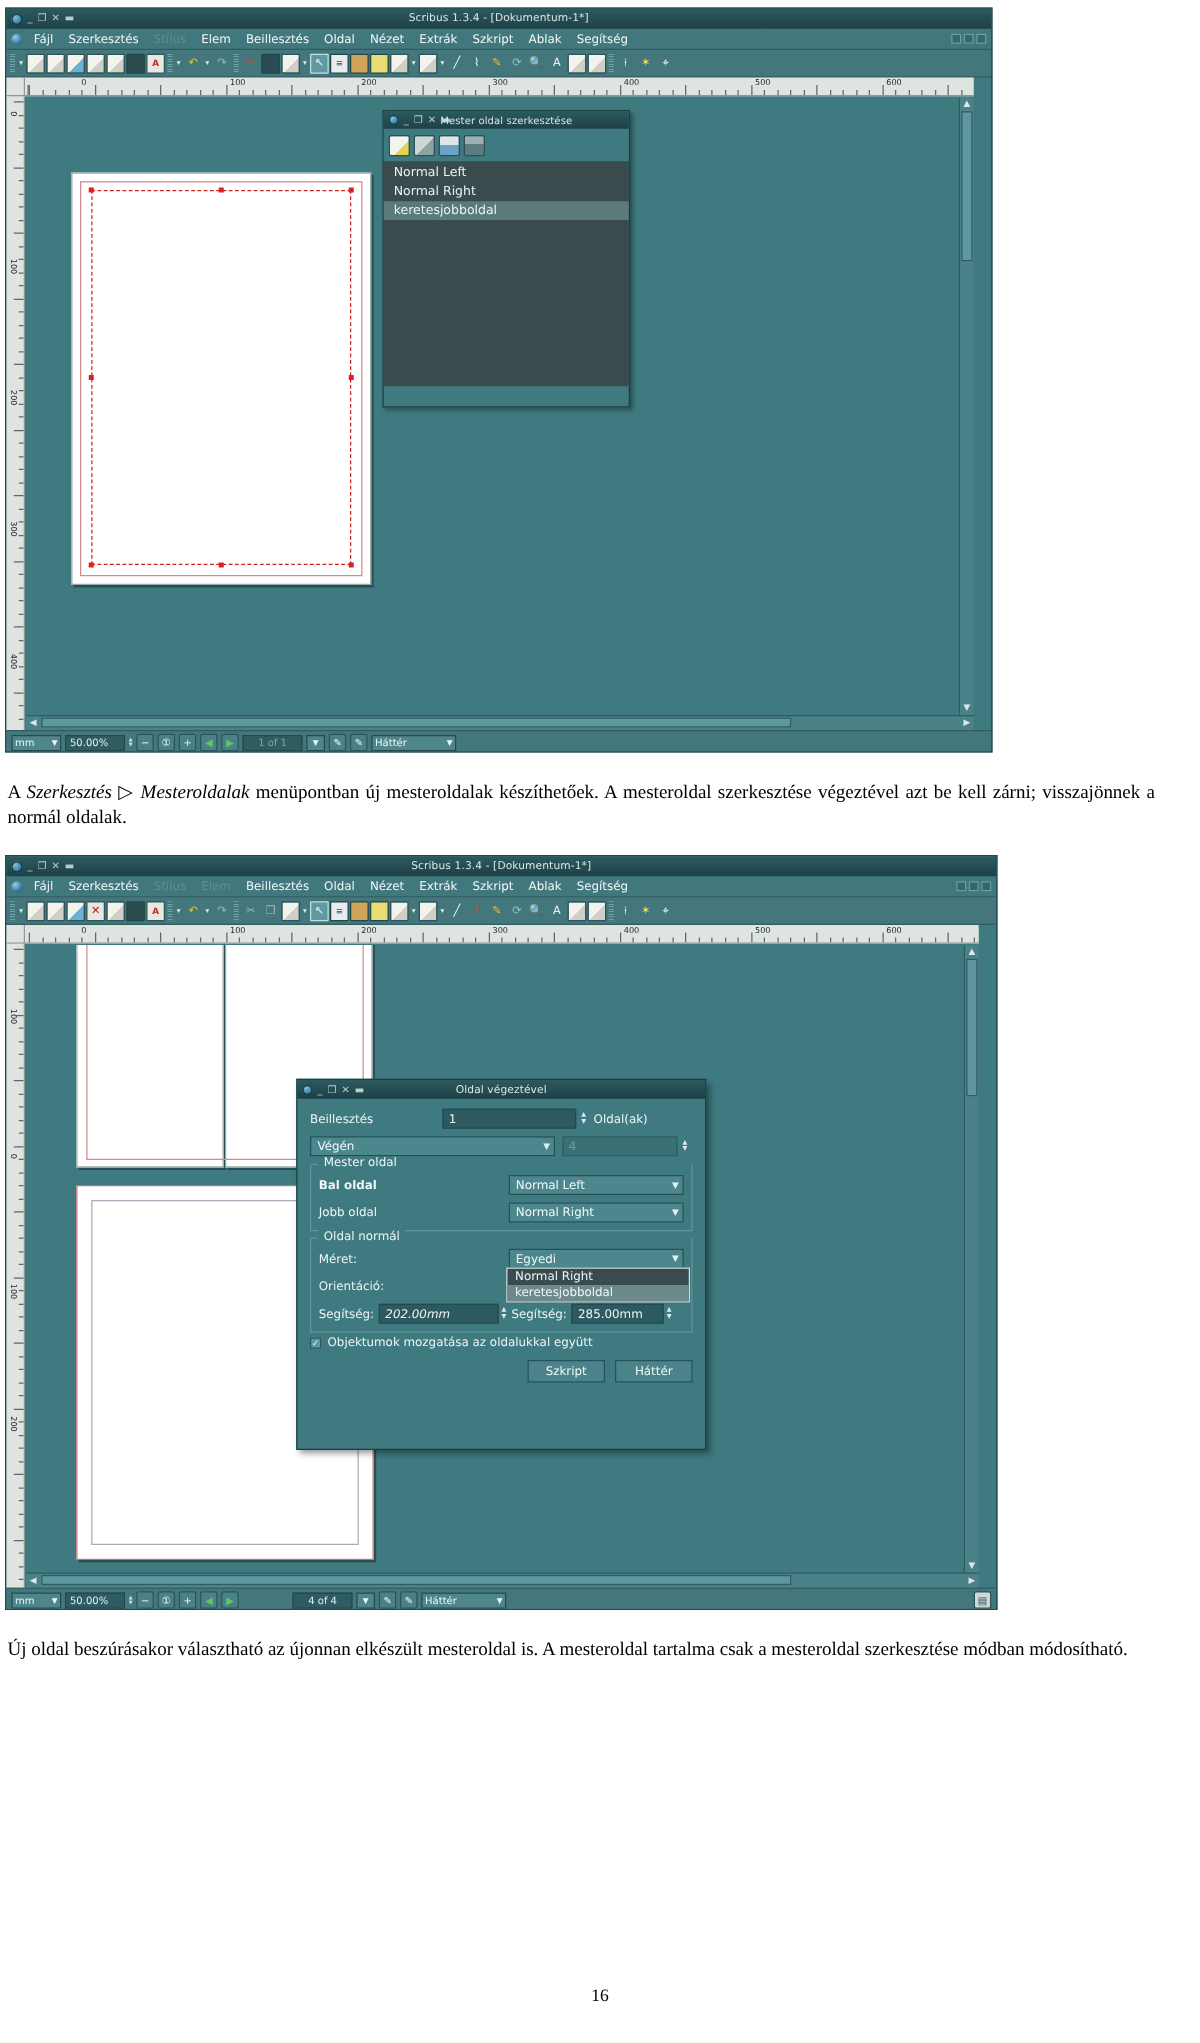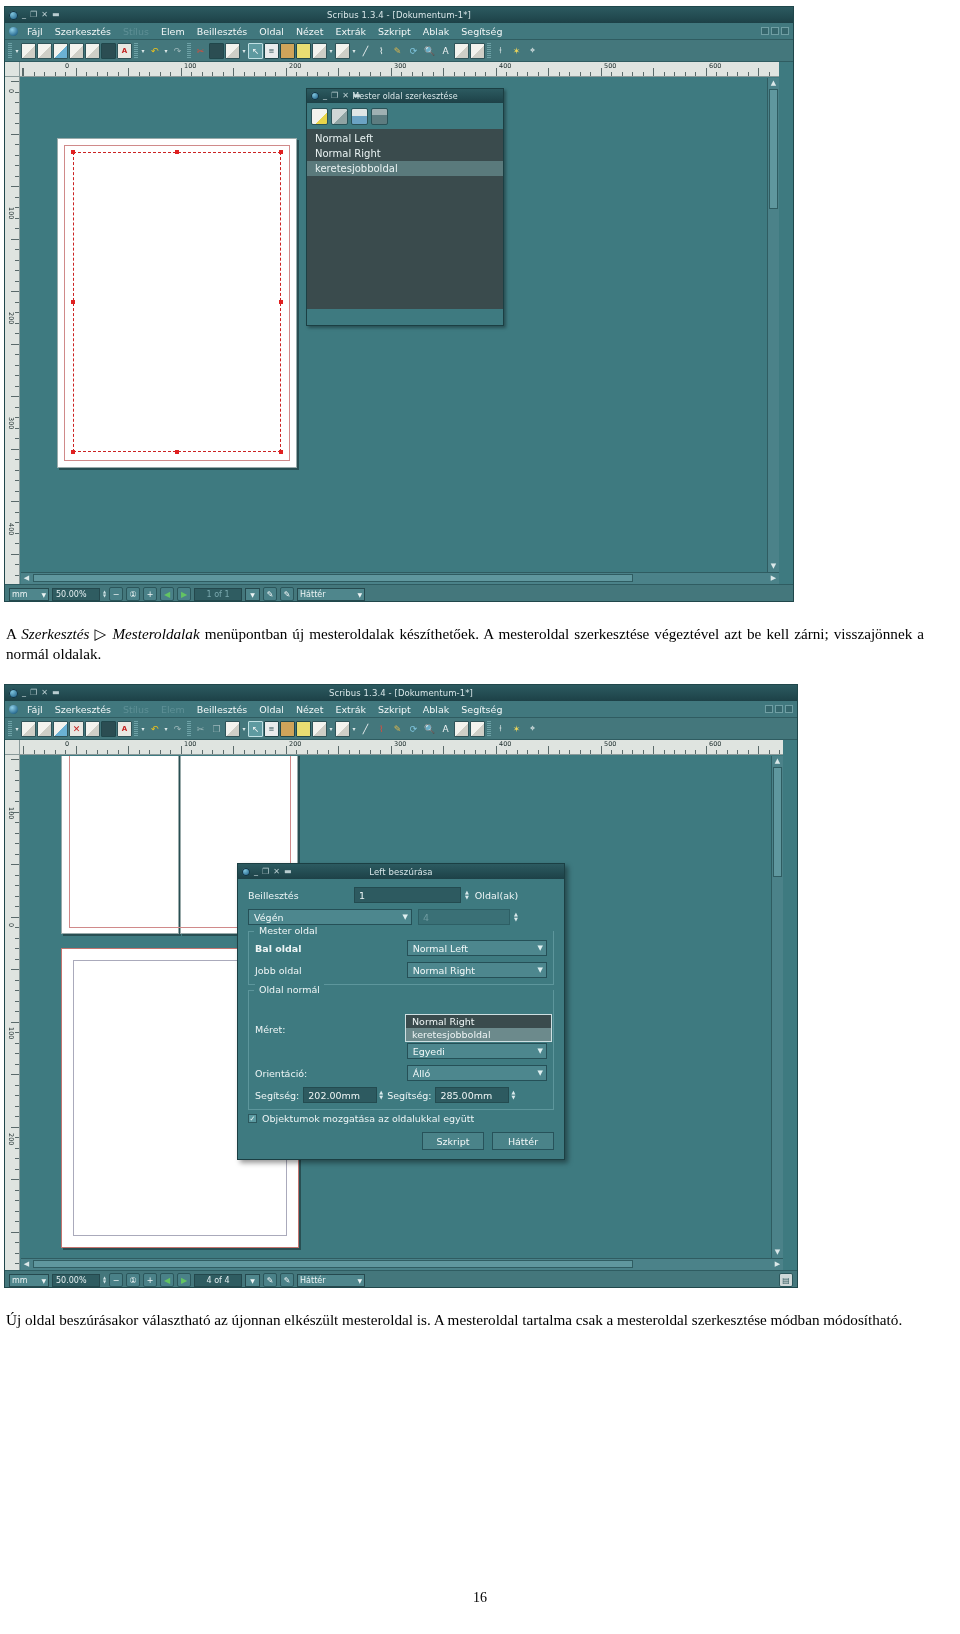--- a/index.html
+++ b/index.html
@@ -517,39 +517,39 @@
 
       <div class="dlg" style="left:216px;top:107px;width:328px;height:297px;">
         <div class="titlebar">
           <div class="tb-left">
             <span class="tb-globe" style="width:8px;height:8px;"></span>
             <span class="tb-btn">_</span>
             <span class="tb-btn">❐</span>
             <span class="tb-btn">✕</span>
             <span class="tb-btn">▬</span>
           </div>
-          <div class="tb-title" style="font-size:8.5px;">Left beszúrása</div>
+          <div class="tb-title" style="font-size:8.5px;">Oldal végeztével</div>
         </div>
 
         <div class="dlg-body">
 
           <div class="row">
             <span class="lbl" style="width:100px;">Beillesztés</span>
             <span class="inp" style="width:107px;">
               <span>1</span>
             </span>
             <span class="spinner">
                 <span>▲</span>
                 <span>▼</span>
               </span>
             <span class="lbl">Oldal(ak)</span>
           </div>
 
           <div class="row">
-            <span class="cmb" style="width:164px;">
+            <span class="cmb" style="width:196px;">
               <span>Végén</span>
               <span class="car">▼</span>
             </span>
             <span class="inp dim" style="width:92px;">
               <span>4</span>
             </span>
             <span class="spinner">
                 <span>▲</span>
                 <span>▼</span>
               </span>
@@ -570,35 +570,35 @@
                 <span>Normal Right</span>
                 <span class="car">▼</span>
               </span>
             </div>
           </div>
 
           <div class="grp" style="margin-top:2px;">
             <span class="grp-title">Oldal normál</span>
             <div class="row" style="margin-top:-2px;">
               <span class="lbl" style="width:152px;">Méret:</span>
-              <span class="cmb" style="width:146px;margin-top:44px;">
+              <span class="cmb" style="width:146px;">
                 <span>Egyedi</span>
                 <span class="car">▼</span>
               </span>
             </div>
             <div class="row">
               <span class="lbl" style="width:152px;">Orientáció:</span>
               <span class="cmb" style="width:146px;">
                 <span>Álló</span>
                 <span class="car">▼</span>
               </span>
             </div>
             <div class="row" style="gap:4px;margin-bottom:2px;">
               <span class="lbl">Segítség:</span>
-              <span class="inp" style="width:74px;">
+              <span class="inp" style="width:96px;font-style:italic;">
                 <span>202.00mm</span>
               </span>
               <span class="spinner">
                   <span>▲</span>
                   <span>▼</span>
                 </span>
               <span class="lbl">Segítség:</span>
               <span class="inp" style="width:74px;">
                 <span>285.00mm</span>
               </span>
@@ -658,21 +658,21 @@
     </div>
     <div class="spin">
         <span>▲</span>
         <span>▼</span>
       </div>
     <div class="sbtn">−</div>
     <div class="sbtn">①</div>
     <div class="sbtn">+</div>
     <div class="sbtn" style="color:#63c463;">◀</div>
     <div class="sbtn" style="color:#63c463;">▶</div>
-    <div class="sfield" style="width:48px;justify-content:center;">
+    <div class="sfield" style="width:48px;justify-content:center;margin-left:40px;">
       <span>4 of 4</span>
     </div>
     <div class="scombo" style="width:15px;justify-content:center;">
       <span class="car">▼</span>
     </div>
     <div class="sbtn">✎</div>
     <div class="sbtn">✎</div>
     <div class="scombo" style="width:68px;">
       <span>Háttér</span>
       <span class="car">▼</span>

